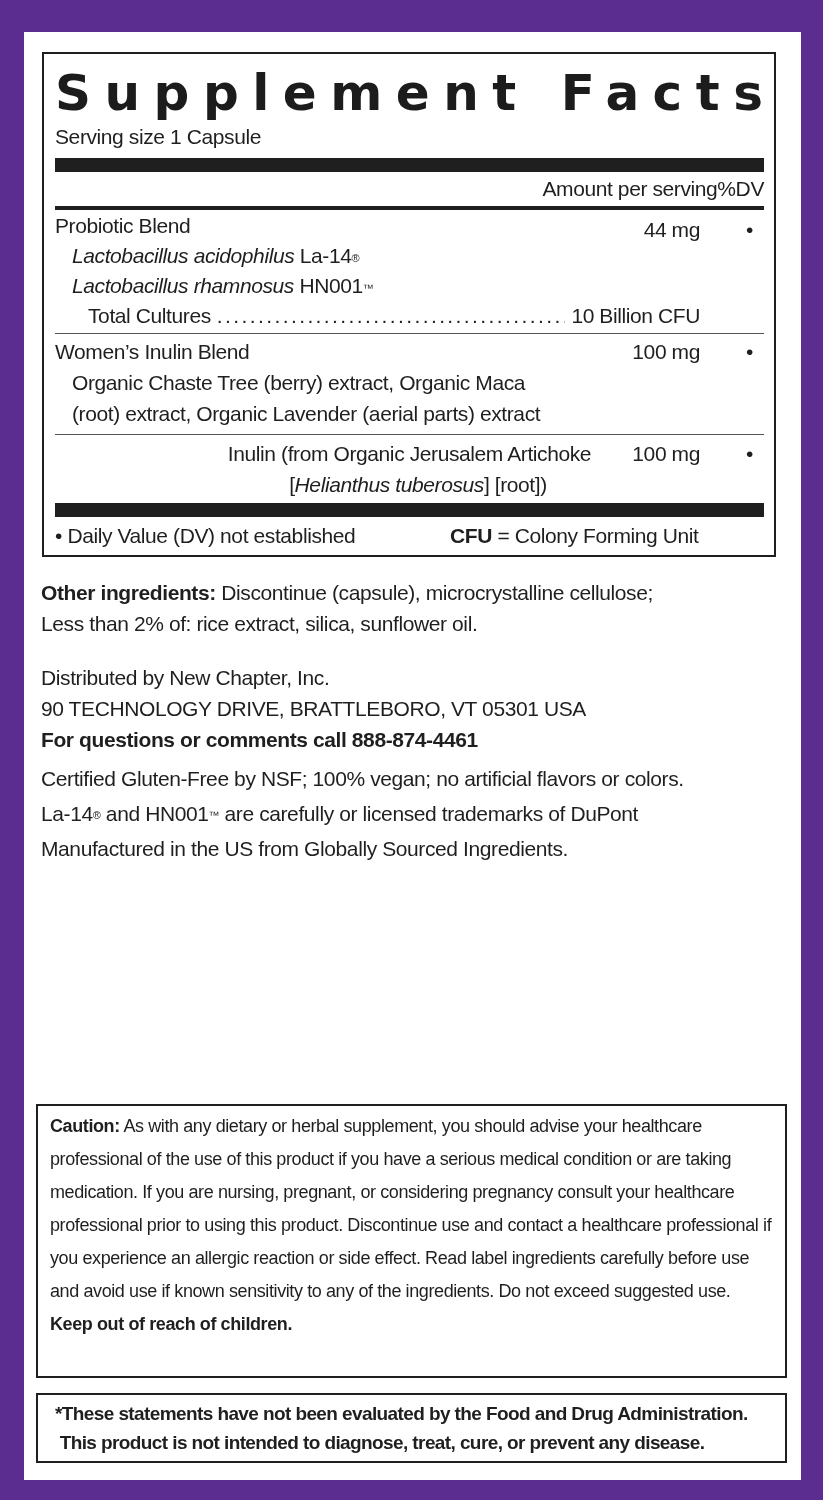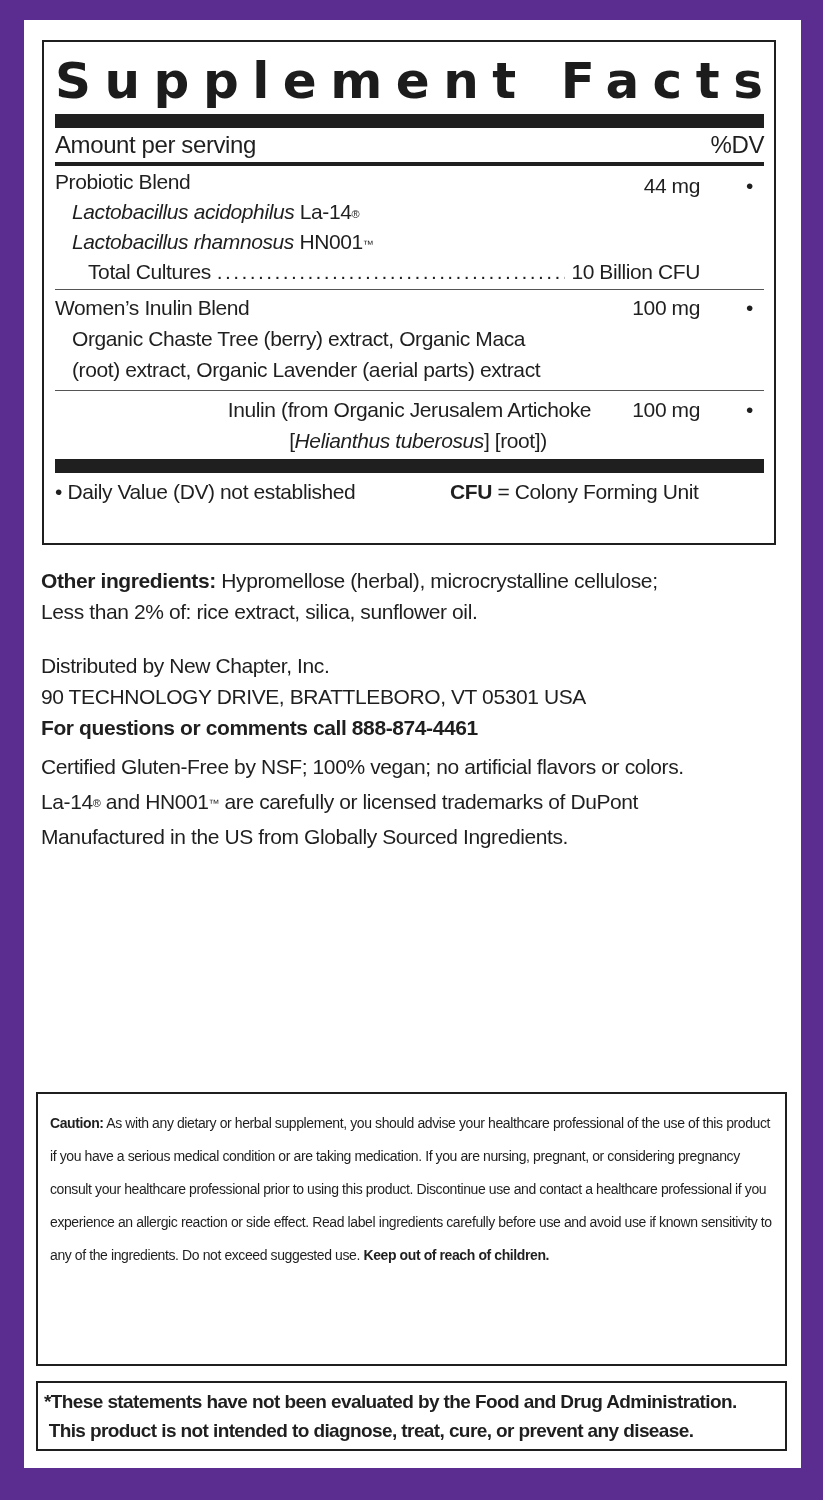--- a/index.html
+++ b/index.html
@@ -6,21 +6,21 @@
     body {
       width: 823px; height: 1500px;
       background: #5c2d91;
       position: relative;
       overflow: hidden;
       font-family: "Liberation Sans", sans-serif;
       color: #1f1f1f;
     }
     .panel {
       position: absolute;
-      left: 24px; top: 20px;
+      left: 24px; top: 32px;
       width: 777px; height: 1448px;
       background: #ffffff;
     }
     .facts {
       position: absolute;
       left: 18px; top: 20px;
       width: 734px; height: 505px;
       border: 2px solid #1f1f1f;
       box-sizing: border-box;
       padding: 0 10px 0 11px;
@@ -38,22 +38,22 @@
     .serving {
       font-size: 21px;
       margin-top: 6px;
       line-height: 26px;
       letter-spacing: -0.4px;
     }
     .bar-thick { height: 14px; background: #1f1f1f; margin-top: 8px; }
     .bar-med { height: 4px; background: #1f1f1f; }
     .bar-thin { height: 1px; background: #555; }
     .row-head {
-      display: flex; justify-content: space-between;
-      font-size: 24px; line-height: 34px; letter-spacing: -0.4px;
+      display: flex; justify-content: flex-end;
+      font-size: 21px; line-height: 34px; letter-spacing: -0.4px;
     }
     .block { position: relative; font-size: 21px; letter-spacing: -0.4px; }
     .block .line { line-height: 31px; white-space: nowrap; }
     .block .amount { position: absolute; right: 64px; top: 0; line-height: 31px; }
     .block .dv { position: absolute; right: 11px; top: 0; line-height: 31px; }
     .indent1 { padding-left: 17px; }
     .total-row { display: flex; align-items: baseline; line-height: 29px; padding-left: 33px; }
     .total-row .fill { flex: 1; overflow: hidden; white-space: nowrap; letter-spacing: 2.4px; margin: 0 6px; }
     .total-row .val { padding-right: 64px; }
     .footer-row {
@@ -65,42 +65,43 @@
       position: absolute; left: 17px; top: 545px; width: 750px;
       font-size: 21px; letter-spacing: -0.4px;
     }
     .text-area p { margin: 0; line-height: 31px; white-space: nowrap; }
     .gap { height: 23px; }
     .spaced { line-height: 35px !important; }
     .caution {
       position: absolute; left: 12px; top: 1072px;
       width: 751px; height: 274px;
       border: 2px solid #1f1f1f; box-sizing: border-box;
-      padding: 13px 10px 0 12px;
-      font-size: 14px; letter-spacing: -0.4px;
+      padding: 4px 10px 0 12px;
+      font-size: 18px; letter-spacing: -0.4px;
     }
     .caution p { margin: 0; line-height: 33px; }
     .fda {
       position: absolute; left: 12px; top: 1361px;
       width: 751px; height: 70px;
       border: 2px solid #1f1f1f; box-sizing: border-box;
-      padding: 4px 6px;
+      padding: 4px 17px;
       font-size: 19px; font-weight: bold; letter-spacing: -0.6px;
     }
     .fda p { margin: 0; line-height: 29px; white-space: nowrap; }
     b { font-weight: bold; }
     i { font-style: italic; }
   </style>
 </head>
 <body>
 
 <div class="panel">
 
   <div class="facts">
     <div class="facts-title">Supplement Facts</div>
+    <div class="serving">Serving size 1 Capsule</div>
     <div class="bar-thick"></div>
     <div class="row-head">
       <span>Amount per serving</span>
       <span>%DV</span>
     </div>
     <div class="bar-med"></div>
 
     <div class="block" style="padding-top:0;">
       <div class="line">Probiotic Blend</div>
       <span class="amount" style="top:4px;">44 mg</span>
@@ -132,21 +133,21 @@
     </div>
     <div class="bar-thick" style="margin-top:3px;"></div>
 
     <div class="footer-row">
       <span class="left">• Daily Value (DV) not established</span>
       <span><b>CFU</b><span> = Colony Forming Unit</span></span>
     </div>
   </div>
 
   <div class="text-area">
-    <p><b>Other ingredients:</b><span> Hypromellose (herbal), microcrystalline cellulose;</span></p>
+    <p><b>Other ingredients:</b><span> Discontinue (capsule), microcrystalline cellulose;</span></p>
     <p>Less than 2% of: rice extract, silica, sunflower oil.</p>
     <div class="gap"></div>
     <p>Distributed by New Chapter, Inc.</p>
     <p>90 TECHNOLOGY DRIVE, BRATTLEBORO, VT 05301 USA</p>
     <p style="font-weight:bold;">For questions or comments call 888-874-4461</p>
     <p class="spaced" style="margin-top:6px;">Certified Gluten-Free by NSF; 100% vegan; no artificial flavors or colors.</p>
     <p class="spaced"><span>La-14</span><sup>®</sup><span> and HN001</span><sup>™</sup><span> are carefully or licensed trademarks of DuPont</span></p>
     <p class="spaced">Manufactured in the US from Globally Sourced Ingredients.</p>
   </div>
 

